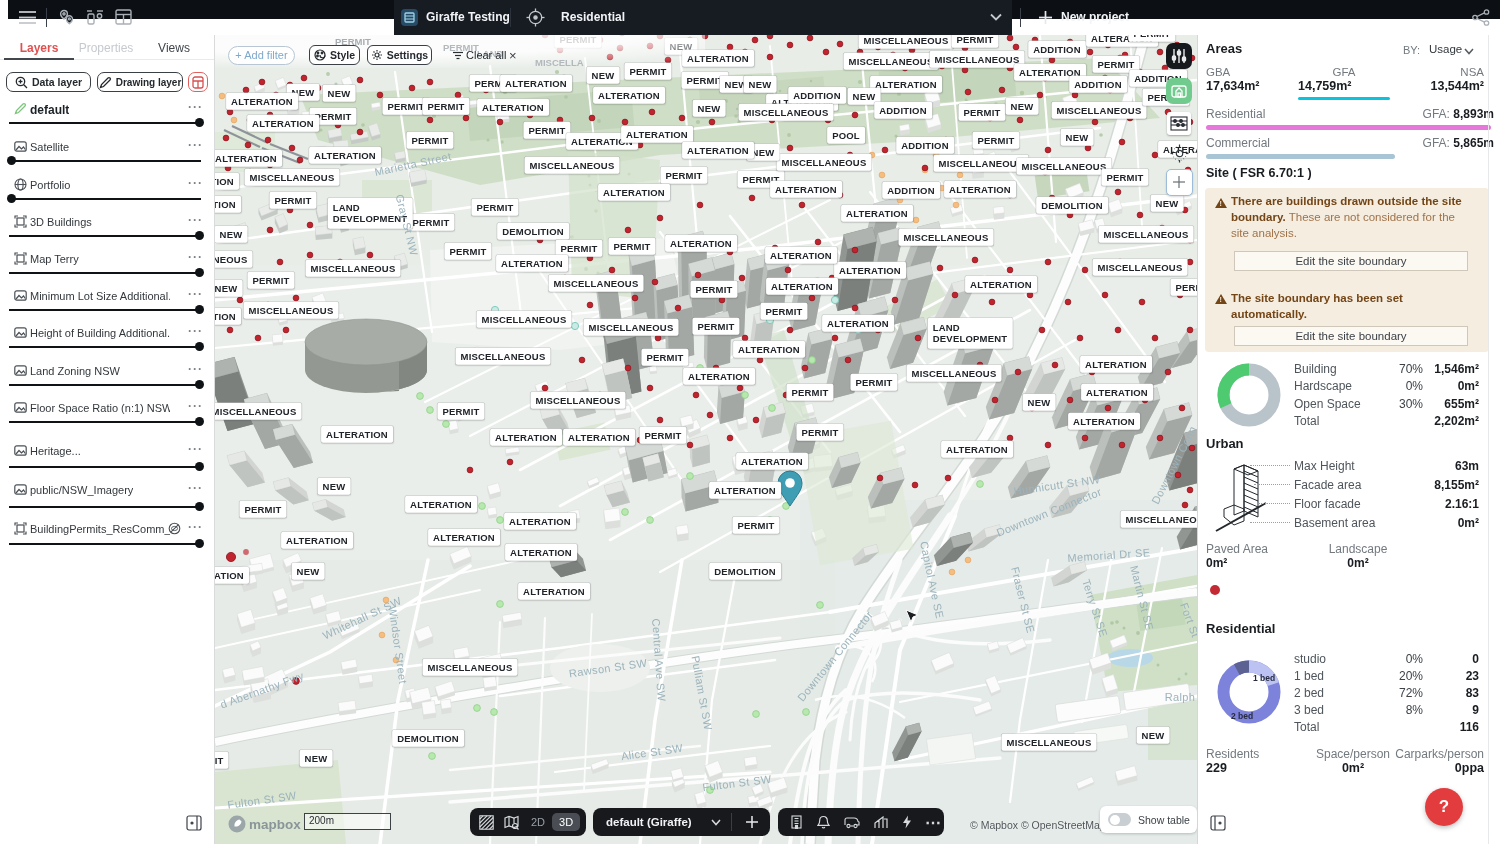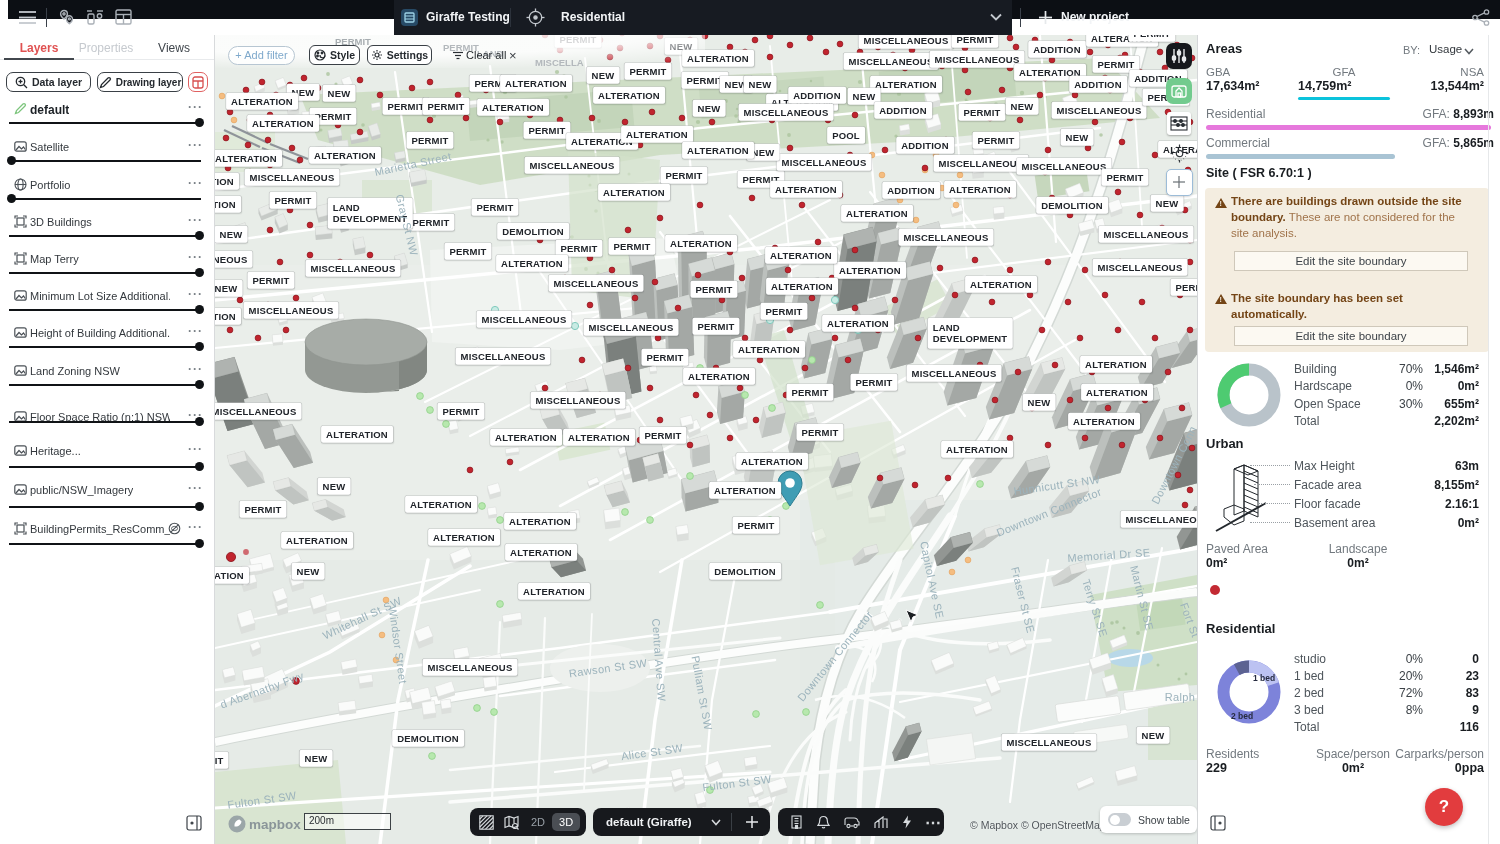--- a/index.html
+++ b/index.html
@@ -1497,21 +1497,21 @@
         <span class="lic"><svg width="13" height="13" viewBox="0 0 13 13" fill="none" stroke="#4a5056" stroke-width="1.2">
             <rect x="0.8" y="1.8" width="11.4" height="9.4" rx="2"></rect>
             <path d="M2,10 l3,-3.5 2.5,2.5 2,-2 1.8,2.5"></path>
           </svg></span>
         <span class="lname" style="">Land Zoning NSW</span>
         <span class="ldots">···</span>
       </div>
 <div class="lsl" style="top:349px">
         <i style="left:186px"></i>
       </div>
-<div class="lrow" style="top:374px">
+<div class="lrow" style="top:365px">
         <span class="lic"><svg width="13" height="13" viewBox="0 0 13 13" fill="none" stroke="#4a5056" stroke-width="1.2">
             <rect x="0.8" y="1.8" width="11.4" height="9.4" rx="2"></rect>
             <path d="M2,10 l3,-3.5 2.5,2.5 2,-2 1.8,2.5"></path>
           </svg></span>
         <span class="lname" style="">Floor Space Ratio (n:1) NSW</span>
         <span class="ldots">···</span>
       </div>
 <div class="lsl" style="top:386px">
         <i style="left:186px"></i>
       </div>

